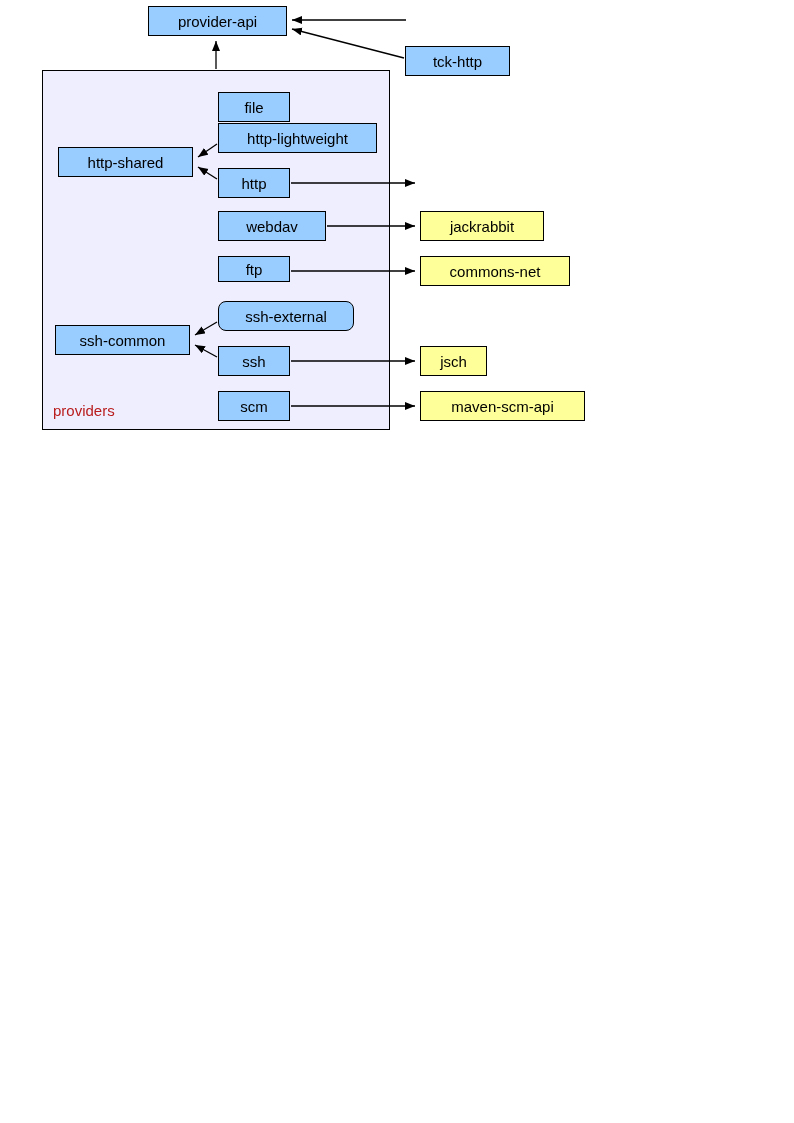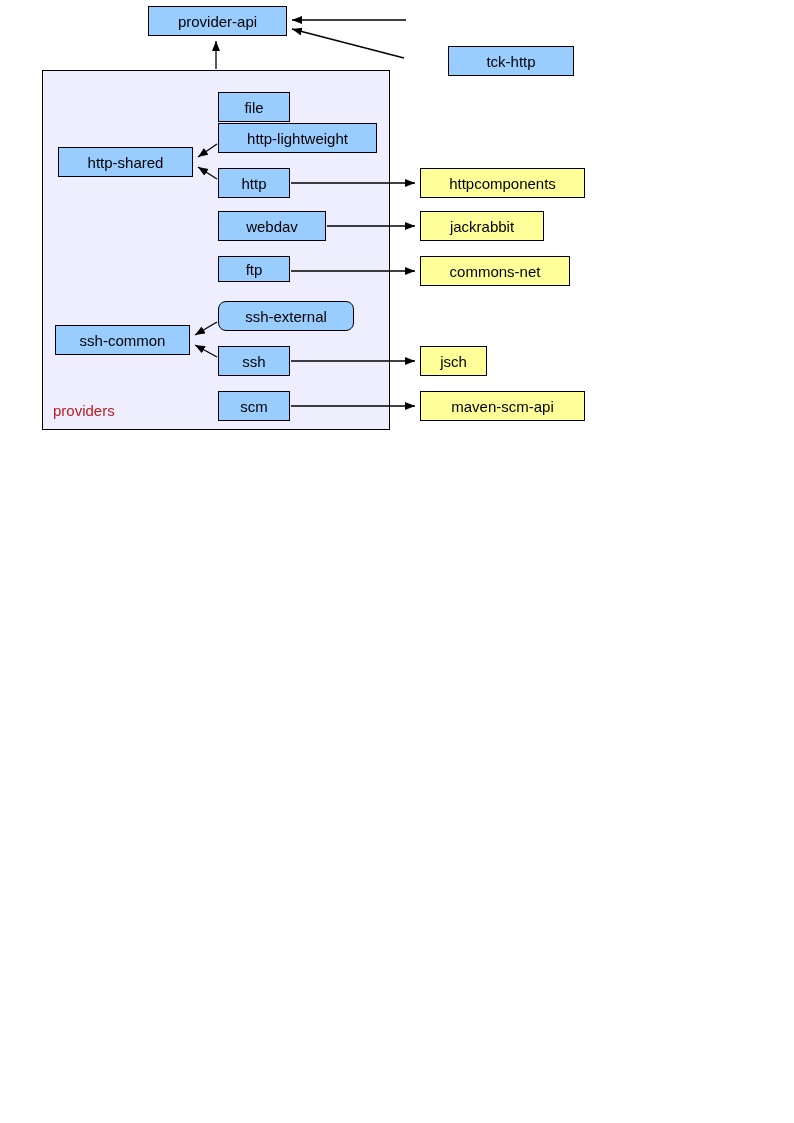--- a/index.html
+++ b/index.html
@@ -82,31 +82,30 @@
     <line class="edge" x1="291" y1="183" x2="415" y2="183" marker-end="url(#arrow)"></line>
     <line class="edge" x1="327" y1="226" x2="415" y2="226" marker-end="url(#arrow)"></line>
     <line class="edge" x1="291" y1="271" x2="415" y2="271" marker-end="url(#arrow)"></line>
     <line class="edge" x1="217" y1="322" x2="195" y2="335" marker-end="url(#arrow)"></line>
     <line class="edge" x1="217" y1="357" x2="195" y2="345" marker-end="url(#arrow)"></line>
     <line class="edge" x1="291" y1="361" x2="415" y2="361" marker-end="url(#arrow)"></line>
     <line class="edge" x1="291" y1="406" x2="415" y2="406" marker-end="url(#arrow)"></line>
   </svg>
 
   <div class="node module" style="left:148px; top:6px;   width:139px; height:30px;">provider-api</div>
-  <div class="node module" style="left:405px; top:46px;  width:126px; height:30px;margin-left:43px;">tck-http</div>
+  <div class="node module" style="left:405px; top:46px;  width:105px; height:30px;">tck-http</div>
   <div class="node module" style="left:218px; top:92px;  width:72px;  height:30px;">file</div>
   <div class="node module" style="left:218px; top:123px; width:159px; height:30px;">http-lightweight</div>
   <div class="node module" style="left:58px;  top:147px; width:135px; height:30px;">http-shared</div>
   <div class="node module" style="left:218px; top:168px; width:72px;  height:30px;">http</div>
   <div class="node module" style="left:218px; top:211px; width:108px; height:30px;">webdav</div>
   <div class="node module" style="left:218px; top:256px; width:72px;  height:26px;">ftp</div>
   <div class="node module" style="left:218px; top:301px; width:136px; height:30px;border-radius:8px;">ssh-external</div>
   <div class="node module" style="left:55px;  top:325px; width:135px; height:30px;">ssh-common</div>
   <div class="node module" style="left:218px; top:346px; width:72px;  height:30px;">ssh</div>
   <div class="node module" style="left:218px; top:391px; width:72px;  height:30px;">scm</div>
 
-  <div class="node external" style="left:420px; top:168px; width:165px; height:30px;">httpcomponents</div>
   <div class="node external" style="left:420px; top:211px; width:124px; height:30px;">jackrabbit</div>
   <div class="node external" style="left:420px; top:256px; width:150px; height:30px;">commons-net</div>
   <div class="node external" style="left:420px; top:346px; width:67px;  height:30px;">jsch</div>
   <div class="node external" style="left:420px; top:391px; width:165px; height:30px;">maven-scm-api</div>
 
 </div>
 
 </body></html>

